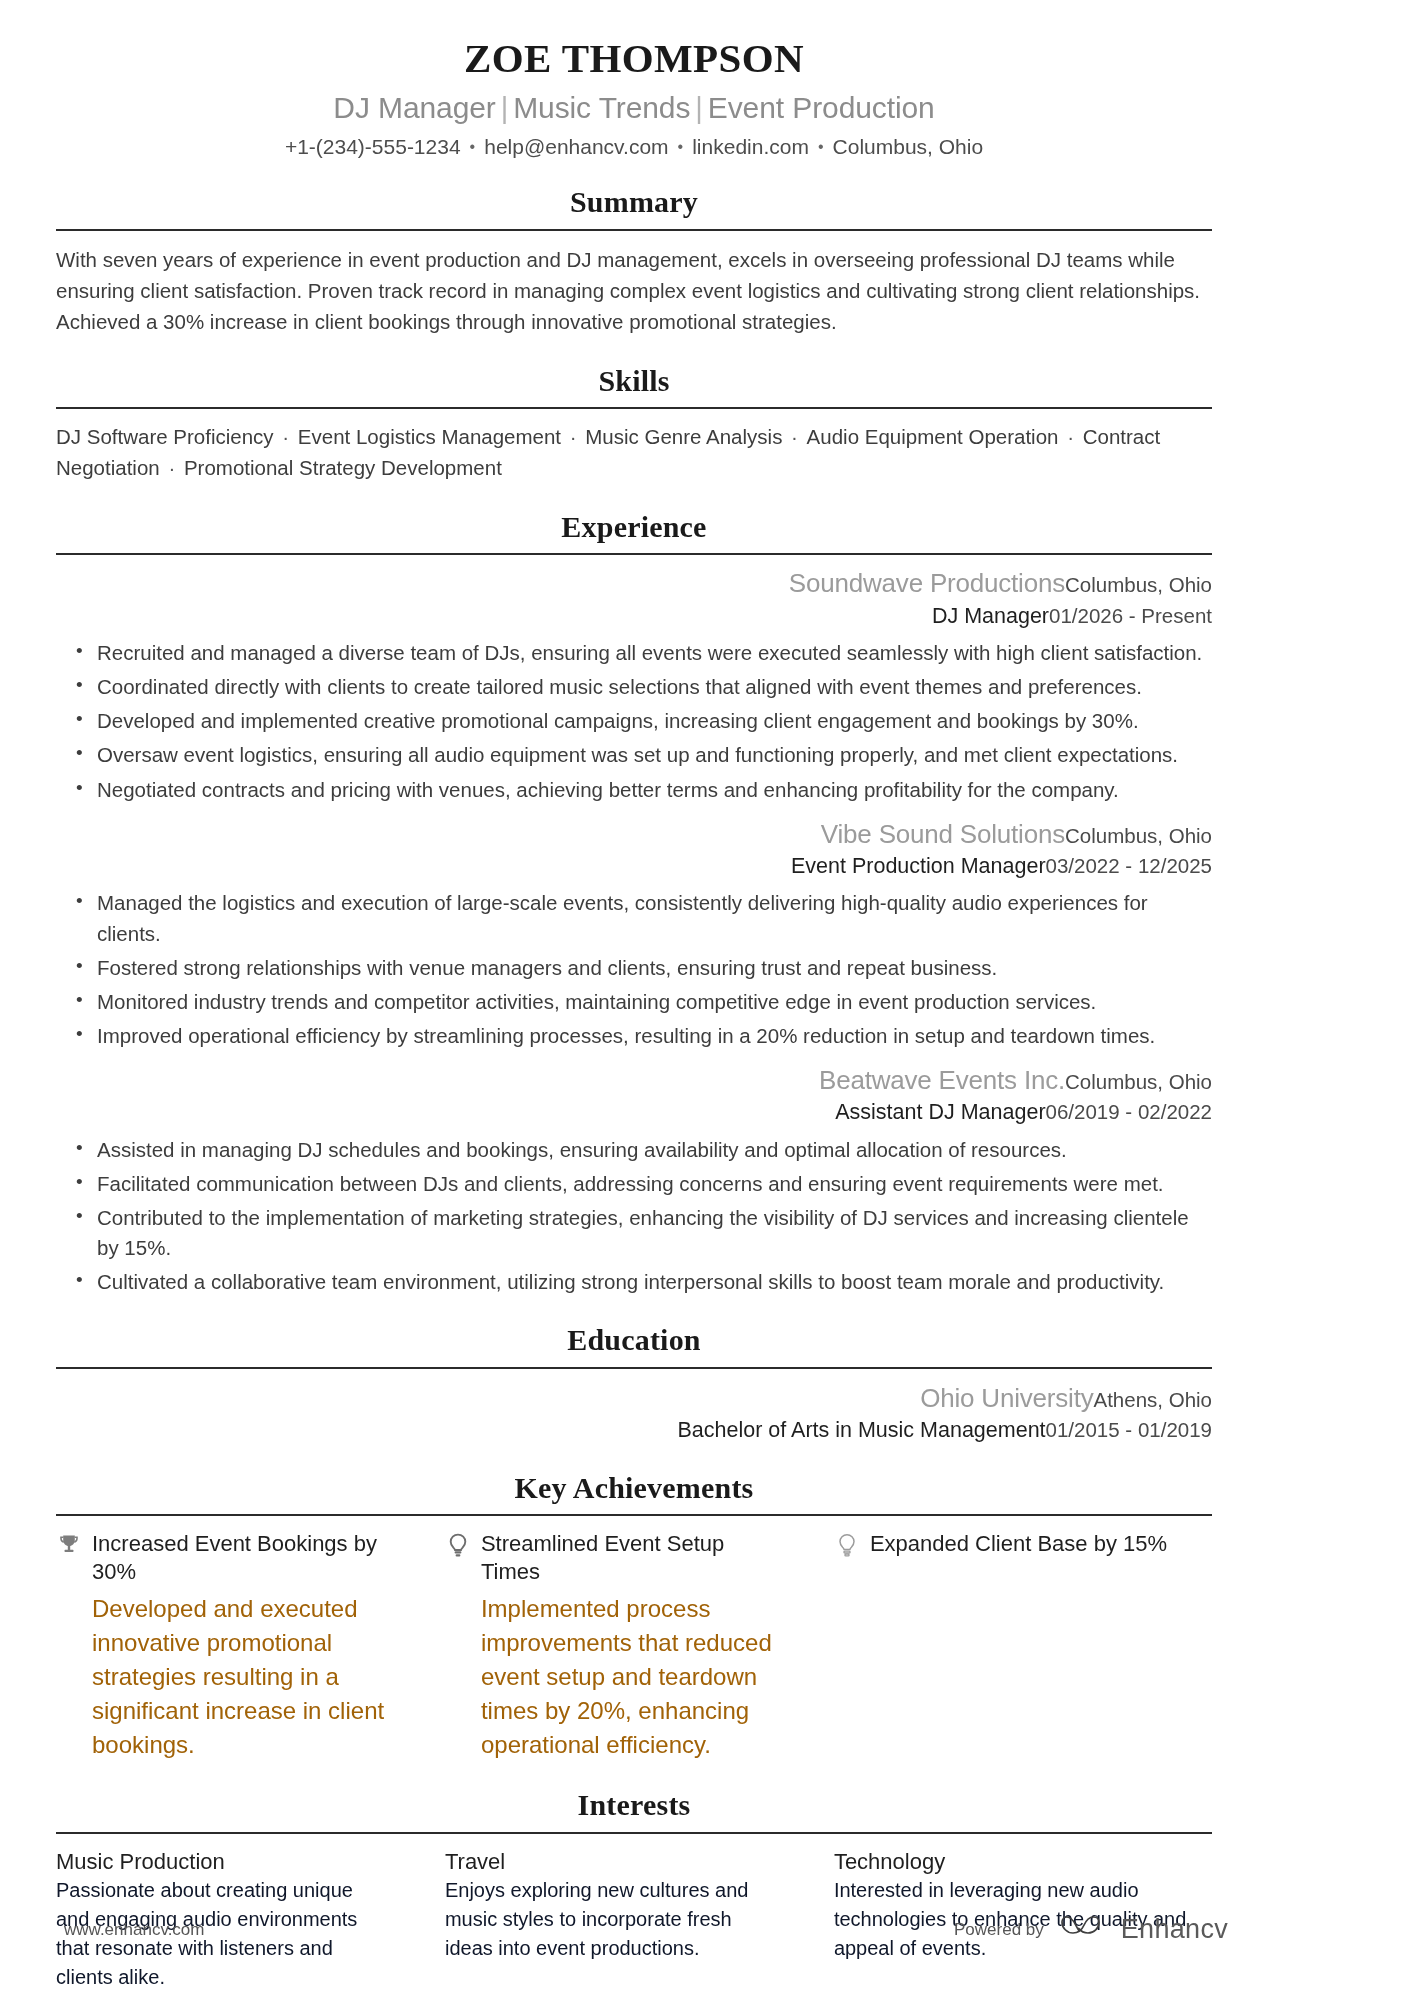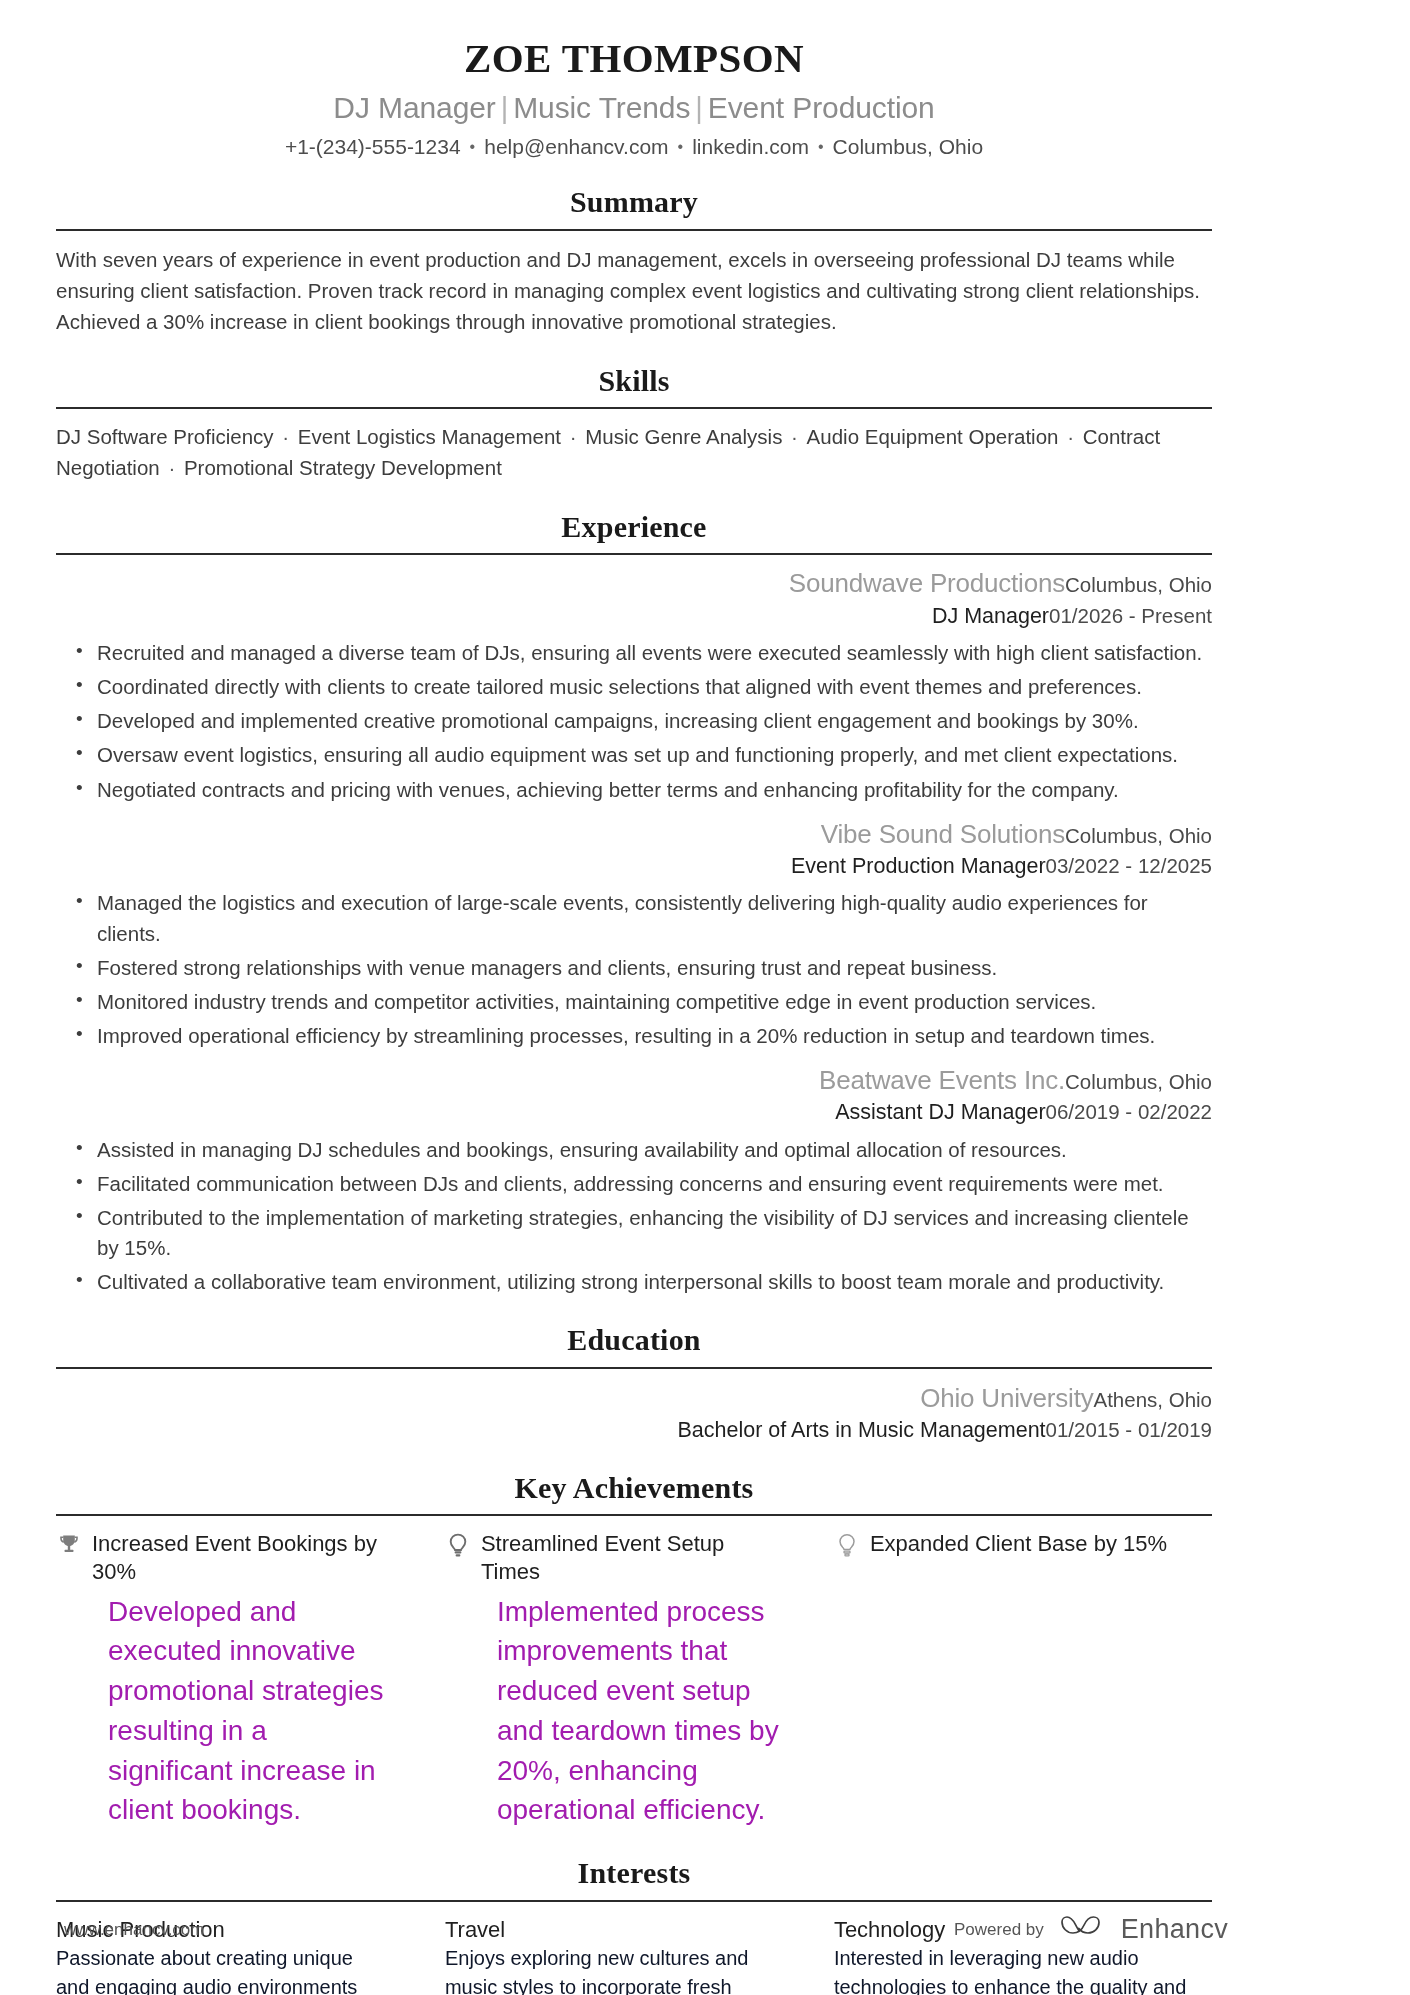--- a/index.html
+++ b/index.html
@@ -183,24 +183,24 @@
     padding-top: 3px;
   }
   .ach-title {
     font-size: 22px;
     color: #1f1f1f;
     line-height: 1.26;
     font-weight: 400;
   }
   .ach-desc {
     margin-top: 6px;
-    margin-left: 52px;
-    font-size: 28px;
+    margin-left: 36px;
+    font-size: 24px;
     line-height: 1.42;
-    color: #a21caf;
+    color: #a16207;
   }
 
   .int-title {
     font-size: 22px;
     color: #1f1f1f;
     line-height: 1.25;
   }
   .int-desc {
     margin-top: 1px;
     font-size: 20px;

